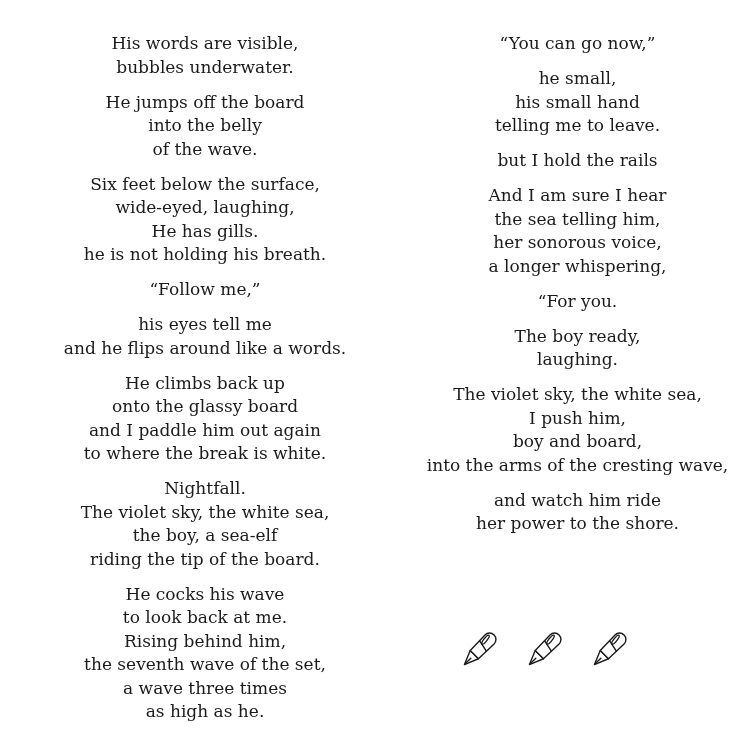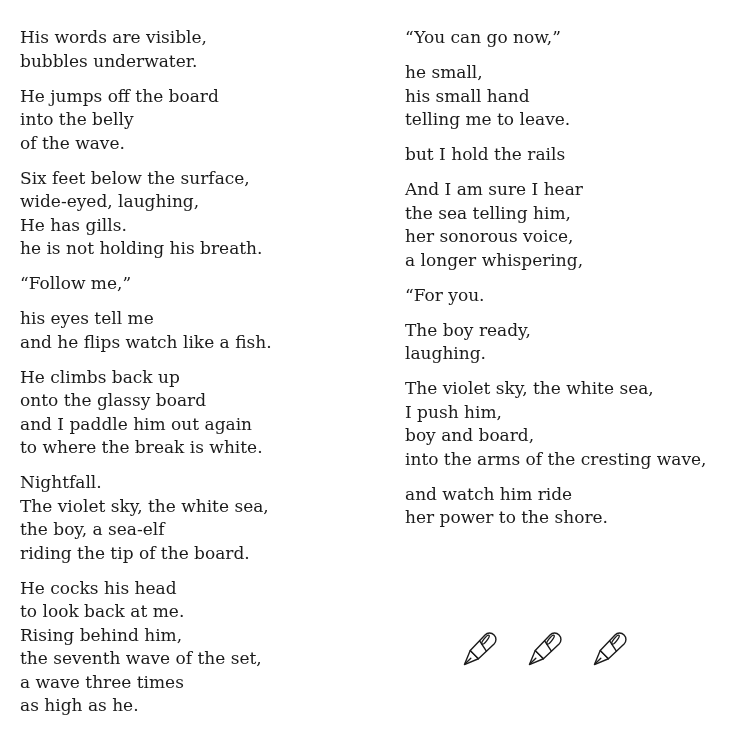--- a/index.html
+++ b/index.html
@@ -11,23 +11,24 @@
     position: relative;
     width: 750px;
     height: 750px;
     background: #ffffff;
     font-family: "DejaVu Serif", "Liberation Serif", serif;
     color: #1b1b1b;
     overflow: hidden;
   }
   .col {
     position: absolute;
-    top: 26px;
+    top: 32px;
     font-size: 17px;
     line-height: 23.5px;
+    text-align: center;
   }
   .col-left  { left: 20px;  width: 370px; }
   .col-right { left: 405px; width: 345px; }
   .stanza { margin: 0 0 11.5px 0; }
   .line { white-space: nowrap; }
   .pen-row {
     position: absolute;
     left: 458px;
     top: 628px;
     display: flex;
@@ -54,36 +55,36 @@
         <div class="line">Six feet below the surface,</div>
         <div class="line">wide-eyed, laughing,</div>
         <div class="line">He has gills.</div>
         <div class="line">he is not holding his breath.</div>
       </div>
       <div class="stanza">
         <div class="line">“Follow me,”</div>
       </div>
       <div class="stanza">
         <div class="line">his eyes tell me</div>
-        <div class="line">and he flips watch like a fish.</div>
+        <div class="line">and he flips around like a words.</div>
       </div>
       <div class="stanza">
         <div class="line">He climbs back up</div>
         <div class="line">onto the glassy board</div>
         <div class="line">and I paddle him out again</div>
         <div class="line">to where the break is white.</div>
       </div>
       <div class="stanza">
         <div class="line">Nightfall.</div>
         <div class="line">The violet sky, the white sea,</div>
         <div class="line">the boy, a sea-elf</div>
         <div class="line">riding the tip of the board.</div>
       </div>
       <div class="stanza">
-        <div class="line">He cocks his head</div>
+        <div class="line">He cocks his wave</div>
         <div class="line">to look back at me.</div>
         <div class="line">Rising behind him,</div>
         <div class="line">the seventh wave of the set,</div>
         <div class="line">a wave three times</div>
         <div class="line">as high as he.</div>
       </div>
     </div>
   <div class="col col-right">
       <div class="stanza">
         <div class="line">“You can go now,”</div>

